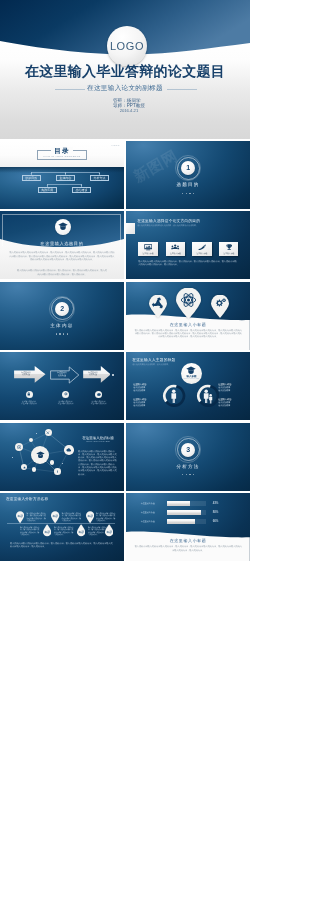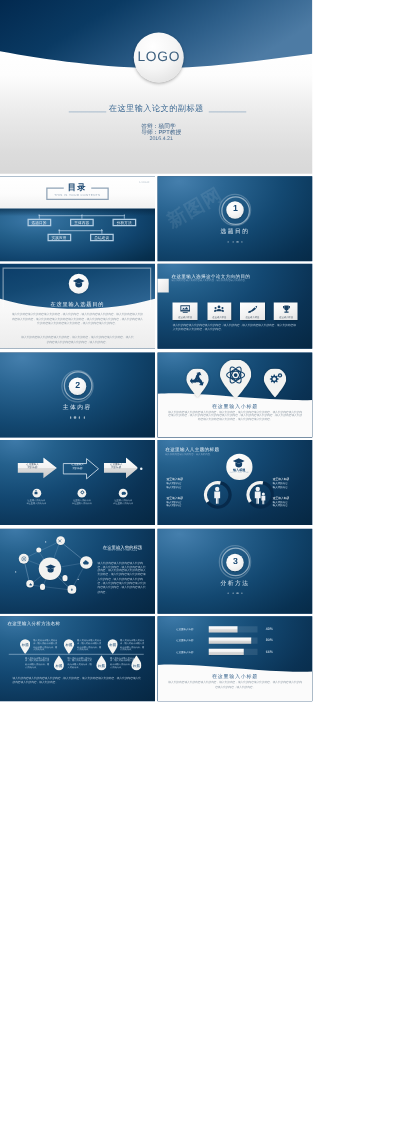--- a/index.html
+++ b/index.html
@@ -180,20 +180,21 @@
             <stop offset="0.72" stop-color="#2e5f8a"></stop>
             <stop offset="1" stop-color="#4d7ba4"></stop>
           </linearGradient>
         </defs>
         <path d="M0,0 H250 V43 C210,48 172,54 133,54.5 C88,55 38,48 0,41 Z" fill="url(#bandg)"></path>
       </svg>
     </div>
     <div class="logo-circle">
       <span class="logo-text">LOGO</span>
     </div>
+    <div class="hero-title">在这里输入毕业答辩的论文题目</div>
     <div class="hero-rule l"></div>
     <div class="hero-rule r"></div>
     <div class="hero-sub">在这里输入论文的副标题</div>
     <div class="hero-meta">
       <div>答辩：杨同学</div>
       <div>导师：PPT教授</div>
       <div>2016.4.21</div>
     </div>
   </div>
   <div class="grid">

